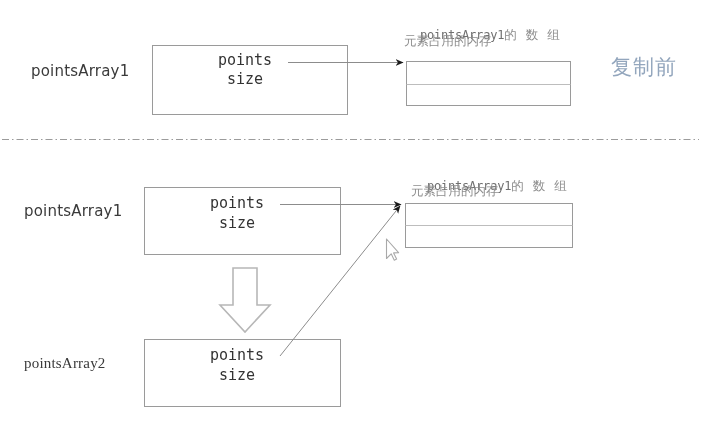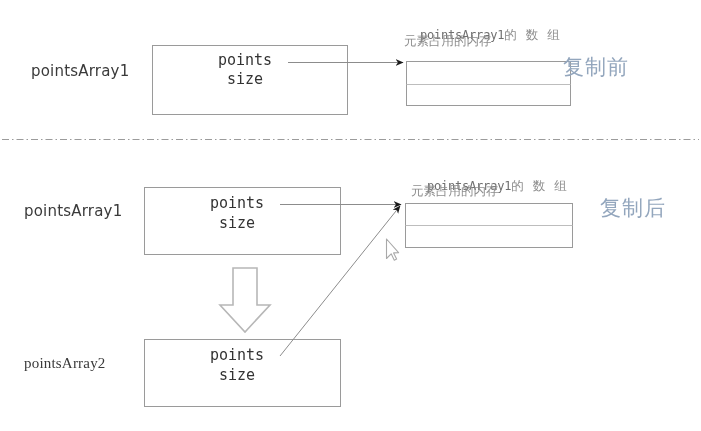--- a/index.html
+++ b/index.html
@@ -103,32 +103,31 @@
   <div class="txt var-label" style="left:31px; top:63px;">pointsArray1</div>
 
   <div class="txt field-text" style="left:190px; top:52px; width:110px;">points</div>
   <div class="txt field-text" style="left:190px; top:71px; width:110px;">size</div>
 
   <div class="txt mem-caption" style="left:404px; top:14px;">
     <span class="mono">pointsArray1</span><span class="sp">的 数 组</span>
   </div>
   <div class="txt mem-caption" style="left:404px; top:34px;">元素占用的内存</div>
 
-  <div class="txt phase-label" style="left:563px; top:55px;">复制前</div>
+  <div class="txt phase-label" style="left:611px; top:55px;">复制前</div>
 
   <div class="txt var-label" style="left:24px; top:203px;">pointsArray1</div>
 
   <div class="txt field-text" style="left:182px; top:195px; width:110px;">points</div>
   <div class="txt field-text" style="left:182px; top:215px; width:110px;">size</div>
 
   <div class="txt var-label" style="left:24px; top:355px;font-family:Liberation Serif, serif;">pointsArray2</div>
 
   <div class="txt field-text" style="left:182px; top:347px; width:110px;">points</div>
   <div class="txt field-text" style="left:182px; top:367px; width:110px;">size</div>
 
   <div class="txt mem-caption" style="left:411px; top:165px;">
     <span class="mono">pointsArray1</span><span class="sp">的 数 组</span>
   </div>
   <div class="txt mem-caption" style="left:411px; top:184px;">元素占用的内存</div>
 
-  <div class="txt phase-label" style="left:600px; top:196px;">复制后</div>
 
 </div>
 
 </body></html>

